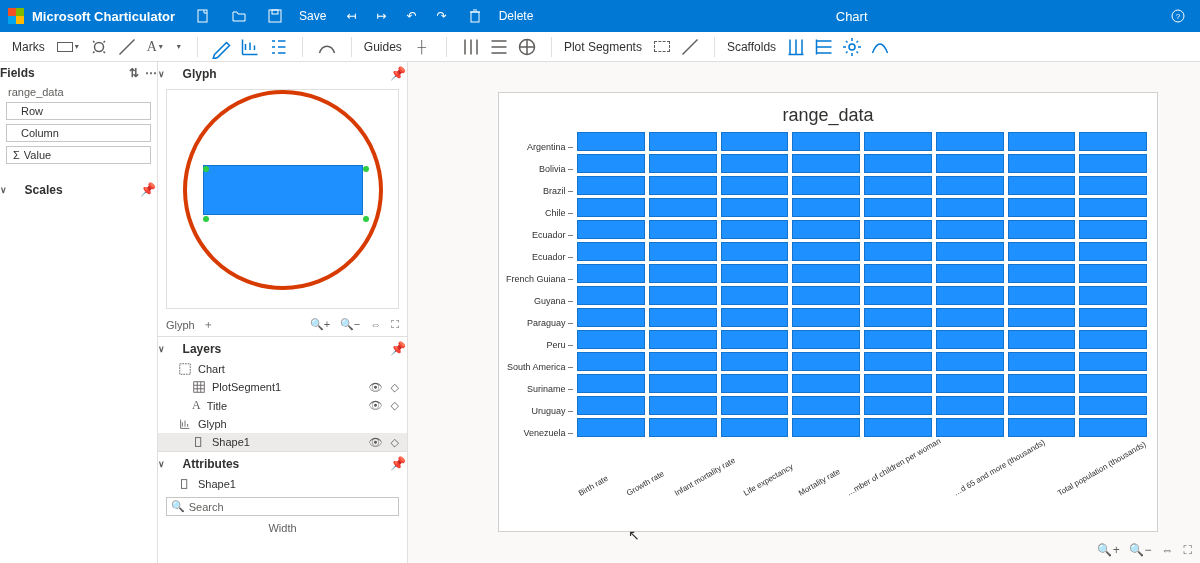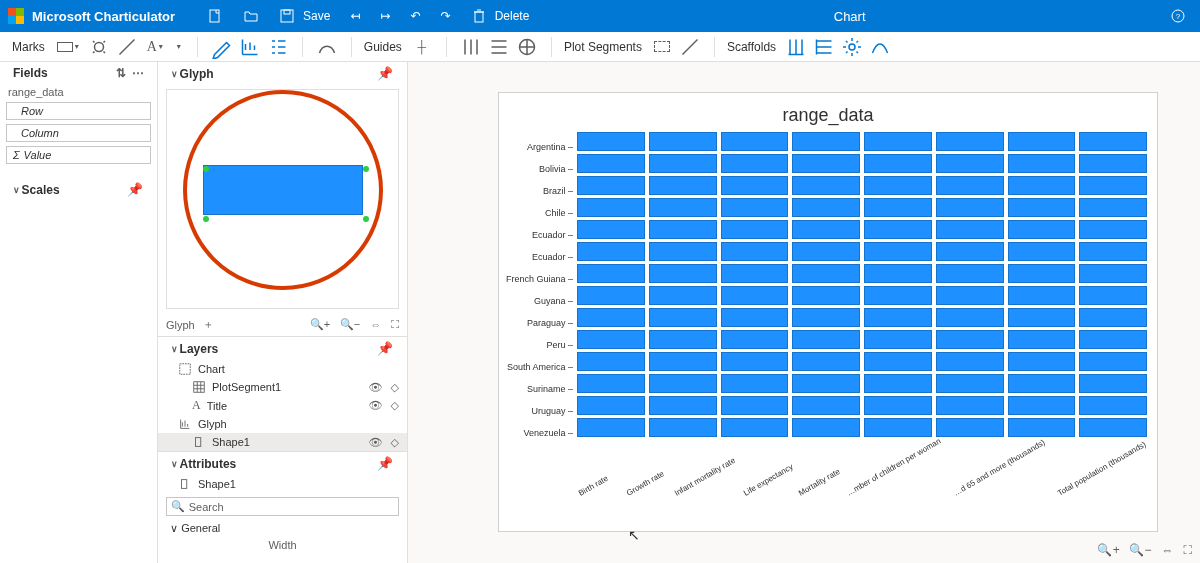--- a/index.html
+++ b/index.html
@@ -2,47 +2,47 @@
 <html><head>
 <meta charset="utf-8">
 <style>
   * { box-sizing: border-box; margin: 0; padding: 0; font-family: "Segoe UI", -apple-system, sans-serif; }
   body { width: 1200px; height: 563px; overflow: hidden; font-size: 12px; color: #323130; background: #fff; }
 
   
   .titlebar { background: #0078d4; color: #fff; height: 32px; display: flex; align-items: center; padding: 0 8px; gap: 8px; }
   .titlebar .logo { width: 16px; height: 16px; background: #fff; display: flex; flex-wrap: wrap; }
   .titlebar .logo span { width: 8px; height: 8px; }
-  .titlebar .app-name { font-weight: 600; font-size: 13px; margin-right: 18px; }
-  .tb-btn { display: inline-flex; align-items: center; gap: 8px; padding: 4px 6px; cursor: pointer; }
+  .titlebar .app-name { font-weight: 600; font-size: 13px; margin-right: 6px; }
+  .tb-btn { display: inline-flex; align-items: center; gap: 16px; padding: 4px 6px; cursor: pointer; }
   .tb-btn svg, .tb-btn .gl { width: 16px; height: 16px; }
   .titlebar .center { flex: 1; text-align: center; font-size: 13px; }
   .titlebar .help { margin-left: auto; }
 
   
   .ribbon { height: 30px; border-bottom: 1px solid #e1dfdd; display: flex; align-items: center; padding: 0 6px; gap: 4px; }
   .ribbon .grp { display: flex; align-items: center; gap: 4px; padding: 8px 6px; height: 100%; }
   .ribbon .sep { width: 1px; height: 20px; background: #e1dfdd; margin: 0 2px; }
   .ribbon .lbl { font-size: 12px; margin-right: 4px; }
   .r-btn { display: inline-flex; align-items: center; justify-content: center; width: 24px; height: 24px; cursor: pointer; color: #605e5c; }
   .r-btn.rect { border: 1px solid #605e5c; width: 18px; height: 12px; }
   .r-btn.wide { width: auto; padding: 0 4px; gap: 2px; }
   .chev { font-size: 8px; color: #605e5c; }
 
   
   .main { display: flex; height: calc(563px - 62px); }
   .col { display: flex; flex-direction: column; }
-  .panel-head { display: flex; align-items: center; gap: 0; padding: 4px 13px; font-weight: 600; font-size: 12px; }
+  .panel-head { display: flex; align-items: center; gap: 16px; padding: 4px 0; font-weight: 600; font-size: 12px; }
   .panel-head .right { margin-left: auto; display: flex; gap: 6px; color: #605e5c; }
   .panel-head .expand { font-size: 9px; color: #605e5c; margin-right: 2px; }
 
   
   .fields { width: 158px; border-right: 1px solid #e1dfdd; }
   .ds-name { padding: 2px 8px; font-size: 11px; color: #605e5c; }
-  .field-row { margin: 2px 6px; border: 1px solid #c8c6c4; padding: 2px 6px; font-size: 11px; display: flex; align-items: center; gap: 4px; cursor: grab; font-style: italic; }
+  .field-row { margin: 2px 6px; border: 1px solid #c8c6c4; padding: 2px 6px; font-size: 11px; display: flex; align-items: center; gap: 4px; cursor: grab; }
   .scales-head { margin-top: 12px; }
 
   
   .glyph-col { width: 250px; border-right: 1px solid #e1dfdd; }
   .glyph-canvas { margin: 4px 8px; border: 1px solid #e1dfdd; height: 220px; position: relative; background: #fff; }
   .glyph-canvas .circle { position: absolute; left: 50%; top: 46%; transform: translate(-50%, -50%); width: 200px; height: 200px; border: 4px solid #d83b01; border-radius: 50%; }
   .glyph-canvas .rect { position: absolute; left: 50%; top: 46%; transform: translate(-50%, -50%); width: 160px; height: 50px; background: #1e90ff; border: 1px solid #1473cc; }
   .glyph-canvas .handle { position: absolute; width: 6px; height: 6px; background: #2ecc40; border-radius: 50%; }
   .glyph-tabs { display: flex; align-items: center; gap: 8px; padding: 4px 8px; font-size: 11px; color: #605e5c; }
   .glyph-tabs .right { margin-left: auto; display: flex; gap: 10px; }
@@ -379,21 +379,20 @@
       <div class="layer-item">
         <svg class="icon" viewBox="0 0 16 16" fill="none" stroke="#605e5c">
             <rect x="4" y="3" width="6" height="10"></rect>
           </svg>
         <span>Shape1</span>
       </div>
       <div class="attr-search">
         <span>🔍</span>
         <span>Search</span>
       </div>
-      <div class="attr-group"><span class="expand">∨</span> <span>General</span></div>
       <div class="attr-label">Width</div>
     </div>
   </div>
 
   <div class="canvas">
     <div class="chart-frame">
       <div class="chart-title">range_data</div>
       <div class="chart-body">
         <div class="y-axis" id="y-axis">
             <div class="y-tick">Argentina –</div>

